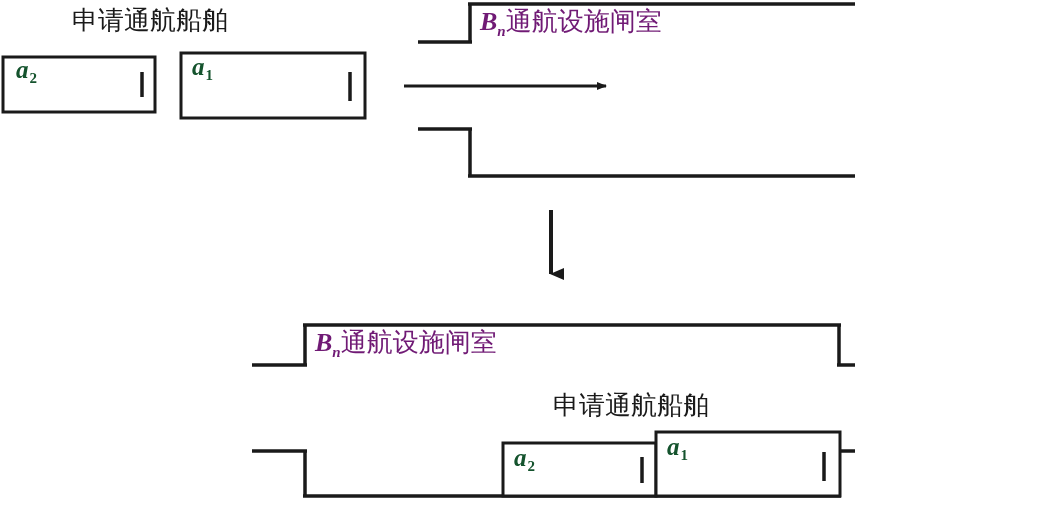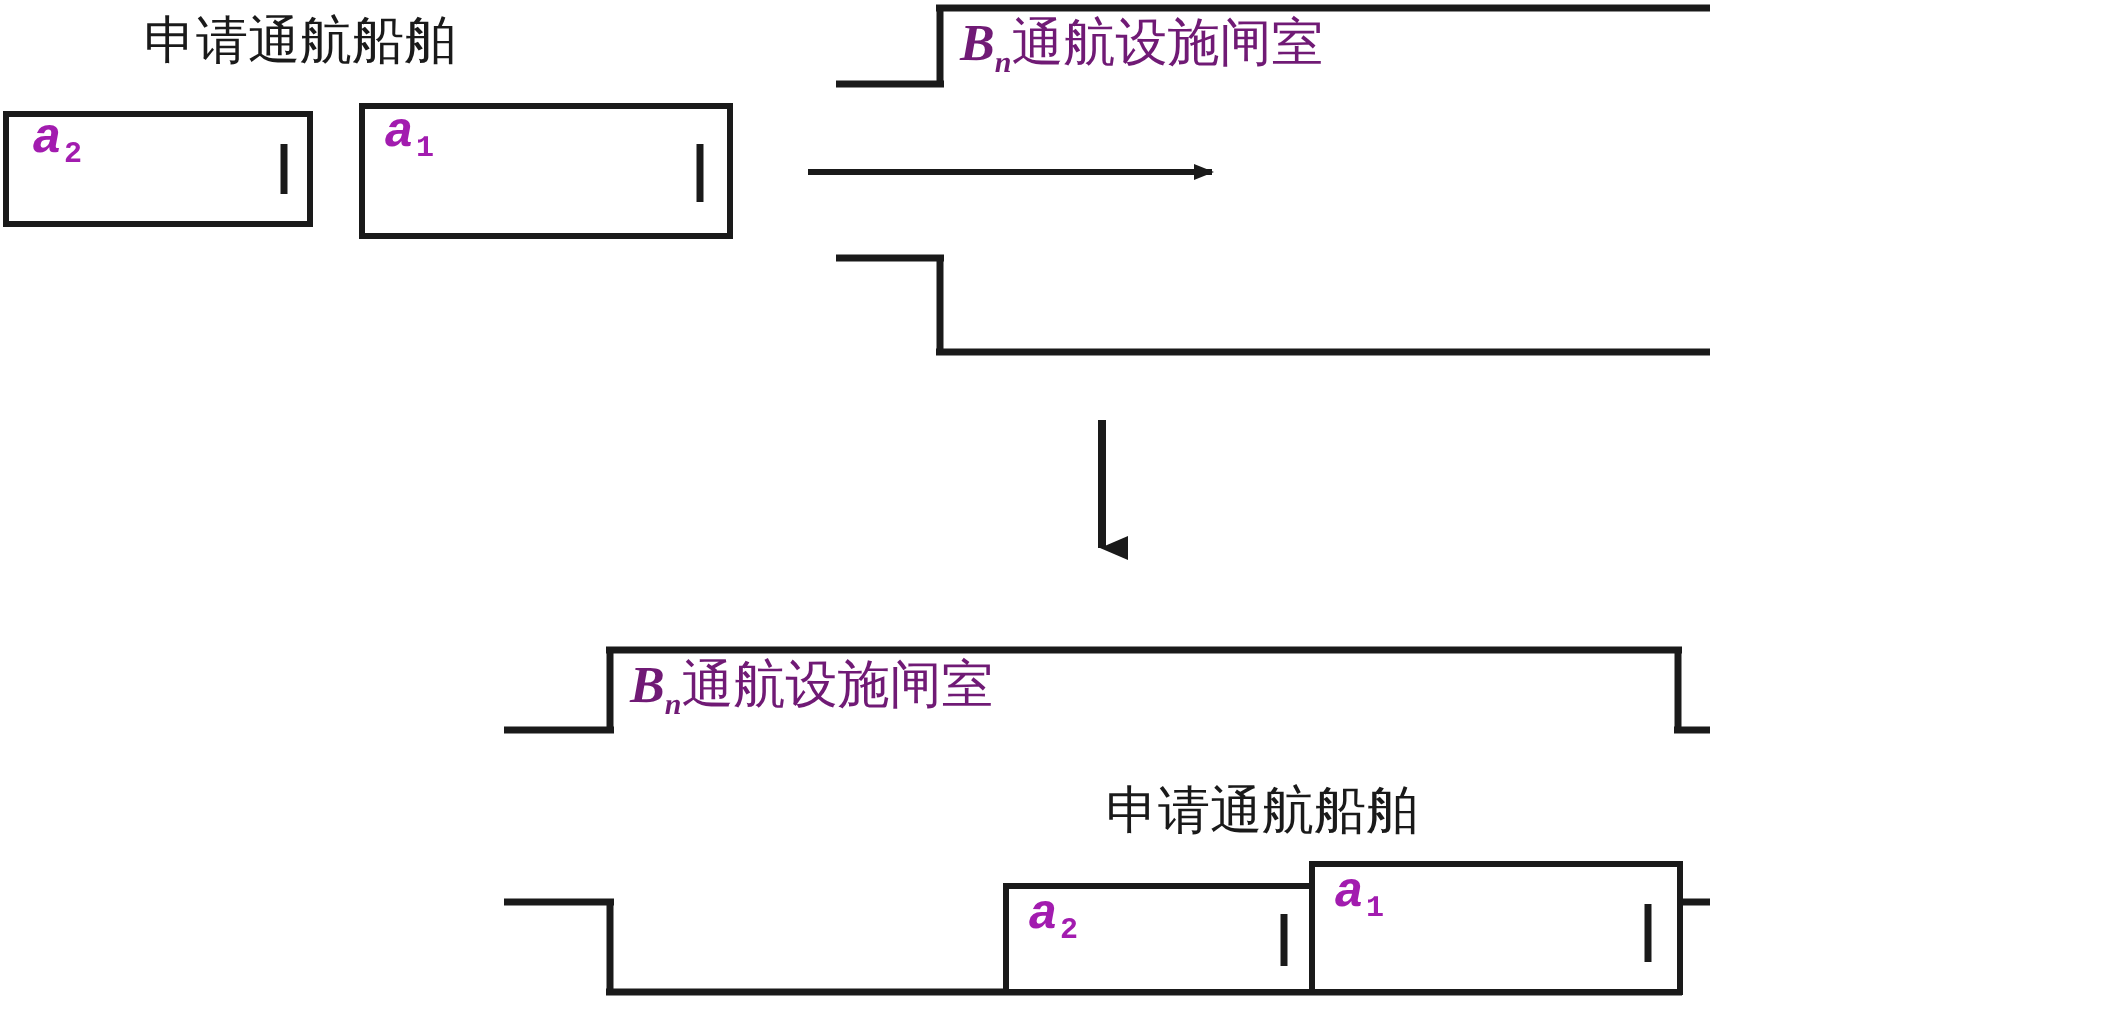--- a/index.html
+++ b/index.html
@@ -28,26 +28,26 @@
     position: absolute;
     font-family: "Liberation Serif", "DejaVu Serif", serif;
     font-size: 26px;
     line-height: 1;
     color: #1a1a1a;
     white-space: nowrap;
     letter-spacing: 0px;
   }
   .box-label {
     position: absolute;
-    font-family: Liberation Mono, monospace;
+    font-family: Liberation Serif, serif;
     font-style: italic;
     font-weight: bold;
     font-size: 25px;
     line-height: 1;
-    color: #a21caf;
+    color: #14532d;
     white-space: nowrap;
   }
   .box-label sub {
     font-style: normal;
     font-weight: bold;
     font-size: 15px;
     vertical-align: baseline;
     position: relative;
     top: 5px;
     left: 1px;

